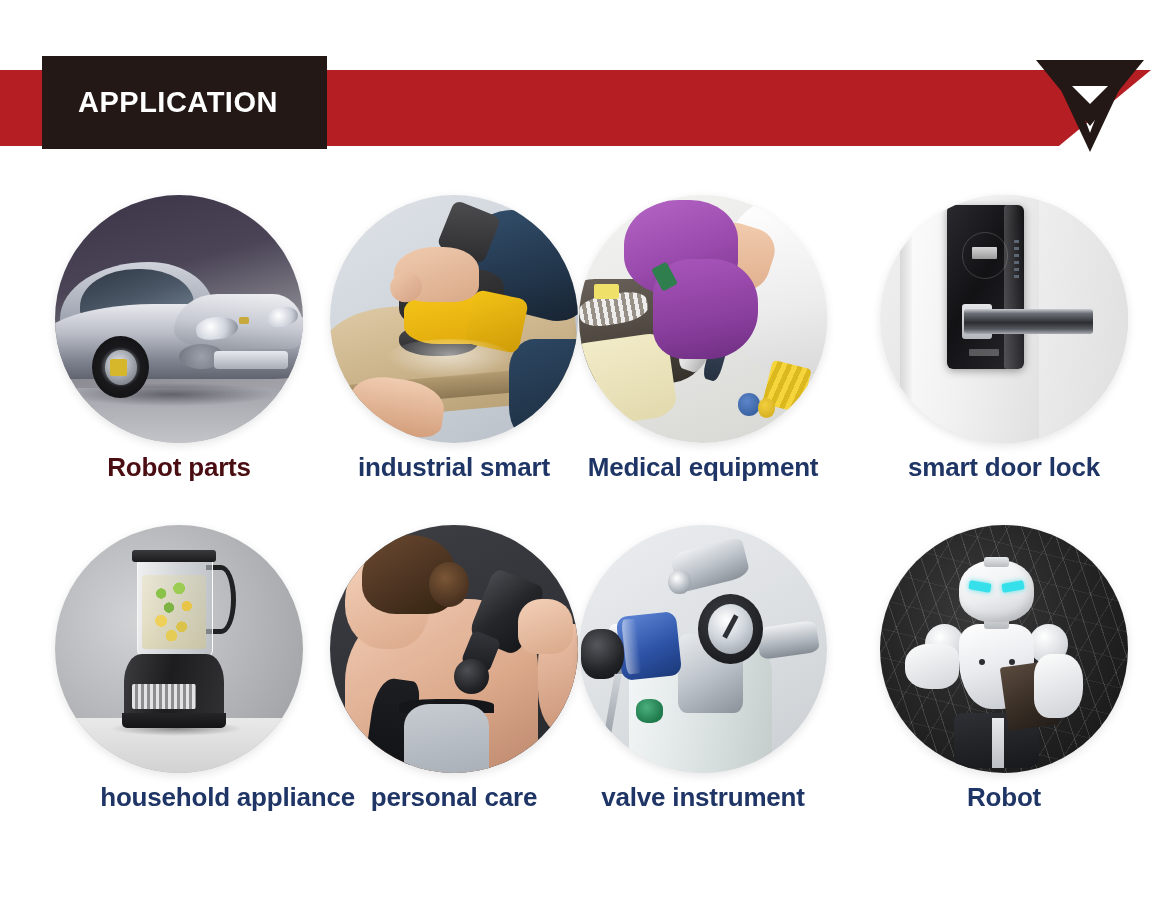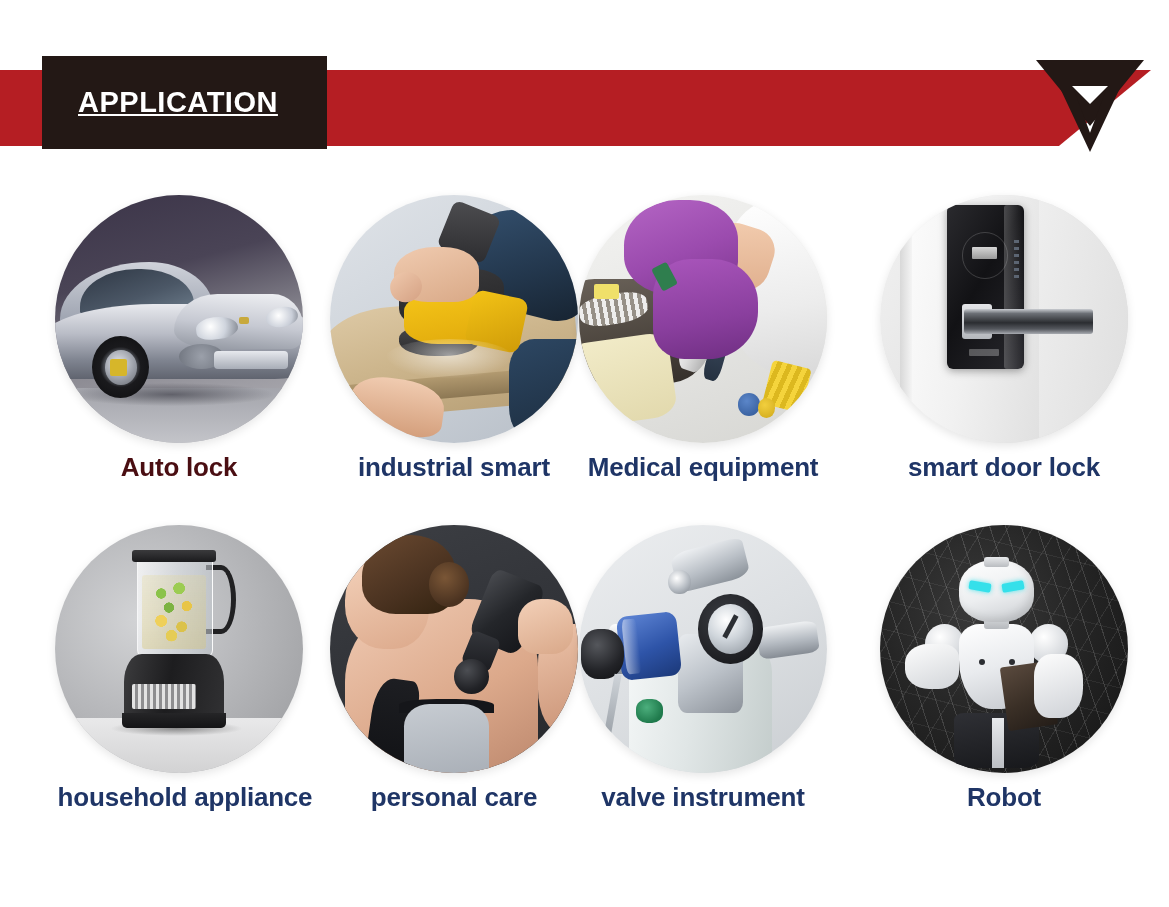--- a/index.html
+++ b/index.html
@@ -42,21 +42,20 @@
     background: #231815;
     display: flex;
     align-items: center;
   }
   .banner-title {
     color: #ffffff;
     font-size: 29px;
     font-weight: bold;
     letter-spacing: 0.5px;
     padding-left: 36px;
-    text-decoration: underline;
   }
   .banner-logo {
     position: absolute;
     left: 1036px;
     top: 60px;
     width: 108px;
     height: 92px;
   }
   .logo-tri-outer {
     position: absolute;
@@ -136,21 +135,21 @@
     width: 292px;
     text-align: center;
     font-size: 26px;
     font-weight: bold;
     color: #1F3566;
     letter-spacing: -0.2px;
     white-space: nowrap;
   }
   .app-label.accent { color: #4A0E12; }
   .app-label.wide { width: 340px; margin-left: -24px; }
-  .app-label.shift-left { margin-left: -18px; }
+  .app-label.shift-left { margin-left: -18px; text-align: right; }
 
   
 
   
   .s-car { background: linear-gradient(165deg,#3b3448 0%,#4a4456 32%,#8c8b93 60%,#b9b8bd 100%); }
   .car-body {
     position: absolute; left: -10%; top: 44%; width: 118%; height: 30%;
     background: linear-gradient(180deg,#e8e9ee 0%,#b9bcc6 40%,#7f8490 75%,#60646f 100%);
     border-radius: 46% 30% 18% 14% / 70% 58% 34% 40%;
   }
@@ -743,21 +742,21 @@
           <div class="car-hood"></div>
           <div class="car-head-l"></div>
           <div class="car-head-r"></div>
           <div class="car-badge"></div>
           <div class="car-bumper"></div>
           <div class="car-grille"></div>
           <div class="car-wheel"></div>
           <div class="car-caliper"></div>
         </div>
       </div>
-      <div class="app-label accent">Auto lock</div>
+      <div class="app-label accent">Robot parts</div>
     </div>
 
     <div class="app-cell c1">
       <div class="circle">
         <div class="scene s-tool">
           <div class="tool-board"></div>
           <div class="tool-board-edge"></div>
           <div class="tool-sleeve"></div>
           <div class="tool-sleeve2"></div>
           <div class="tool-battery"></div>

